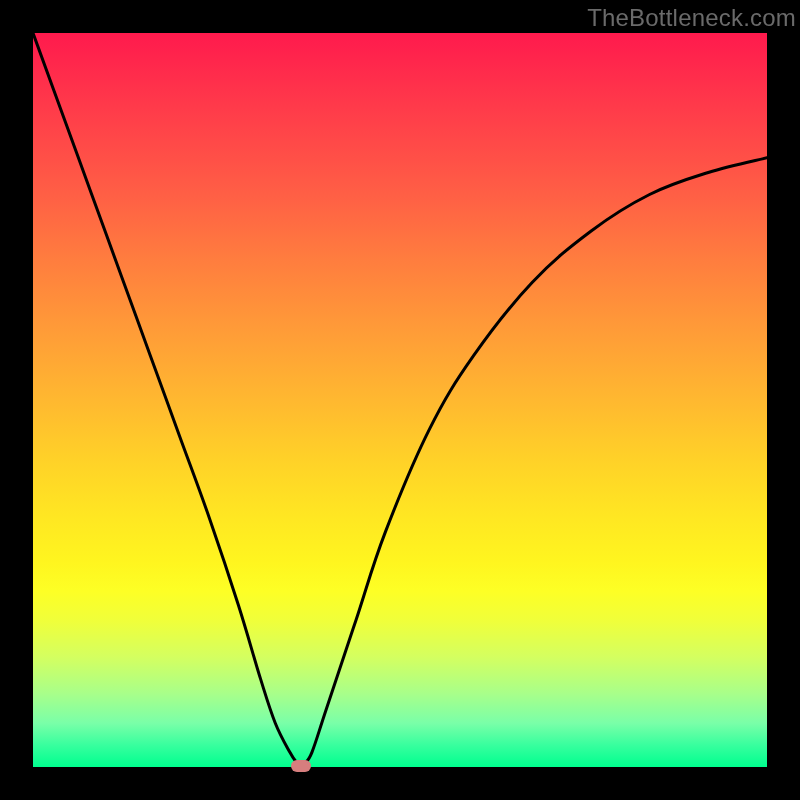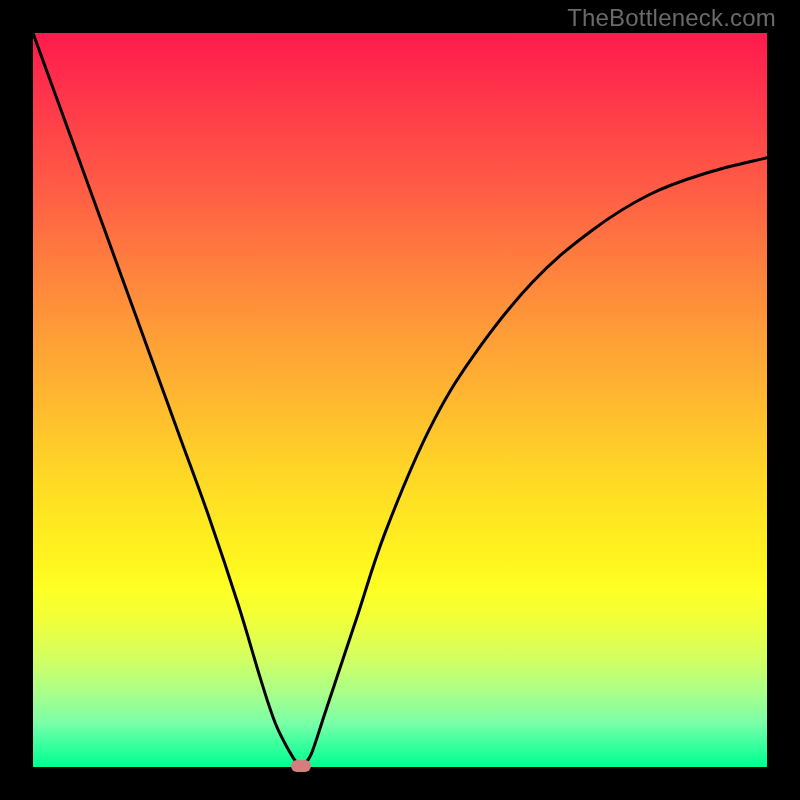--- a/index.html
+++ b/index.html
@@ -41,21 +41,21 @@
       #d4ff60 85%,
       #a8ff8a 90%,
       #7affa8 94%,
       #38ff9e 97%,
       #00ff8f 100%
     );
   }
   .watermark {
     position: absolute;
     top: 4px;
-    right: 24px;
+    right: 4px;
     color: #6a6a6a;
     font-size: 24px;
     font-weight: 500;
     letter-spacing: 0.2px;
     margin-left: 8px;
   }
   svg.curve {
     position: absolute;
     top: 0;
     left: 0;

